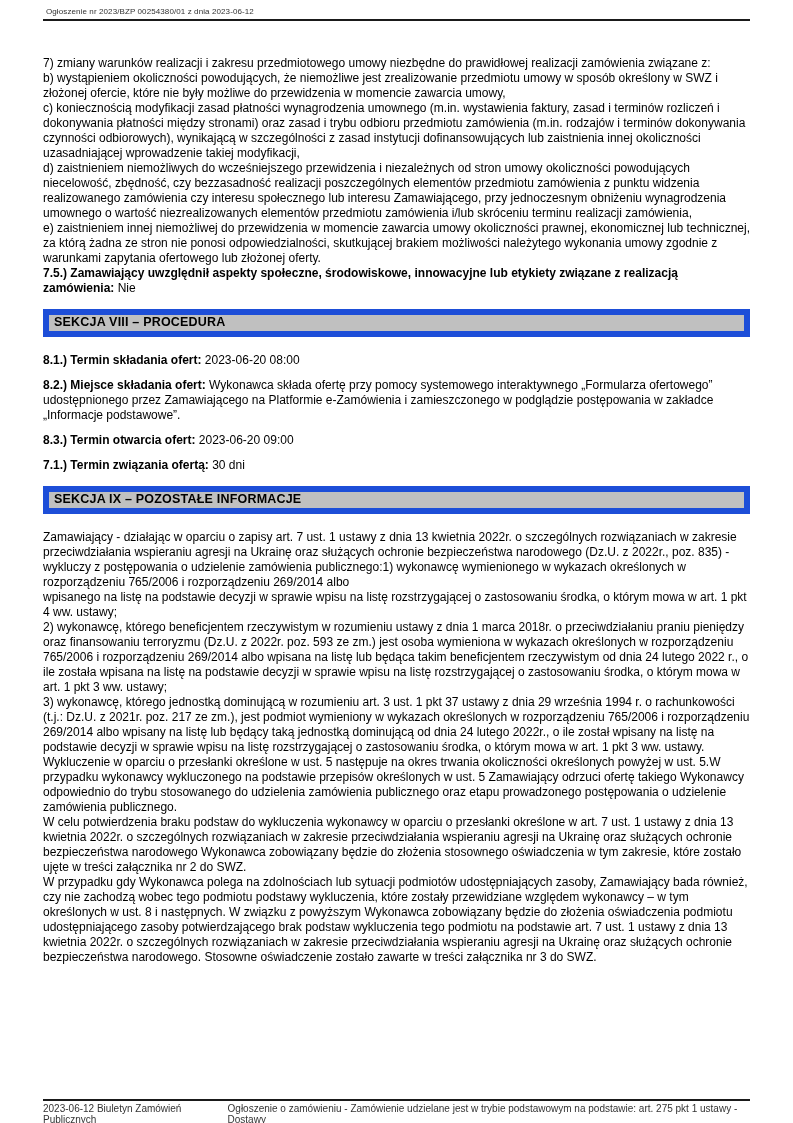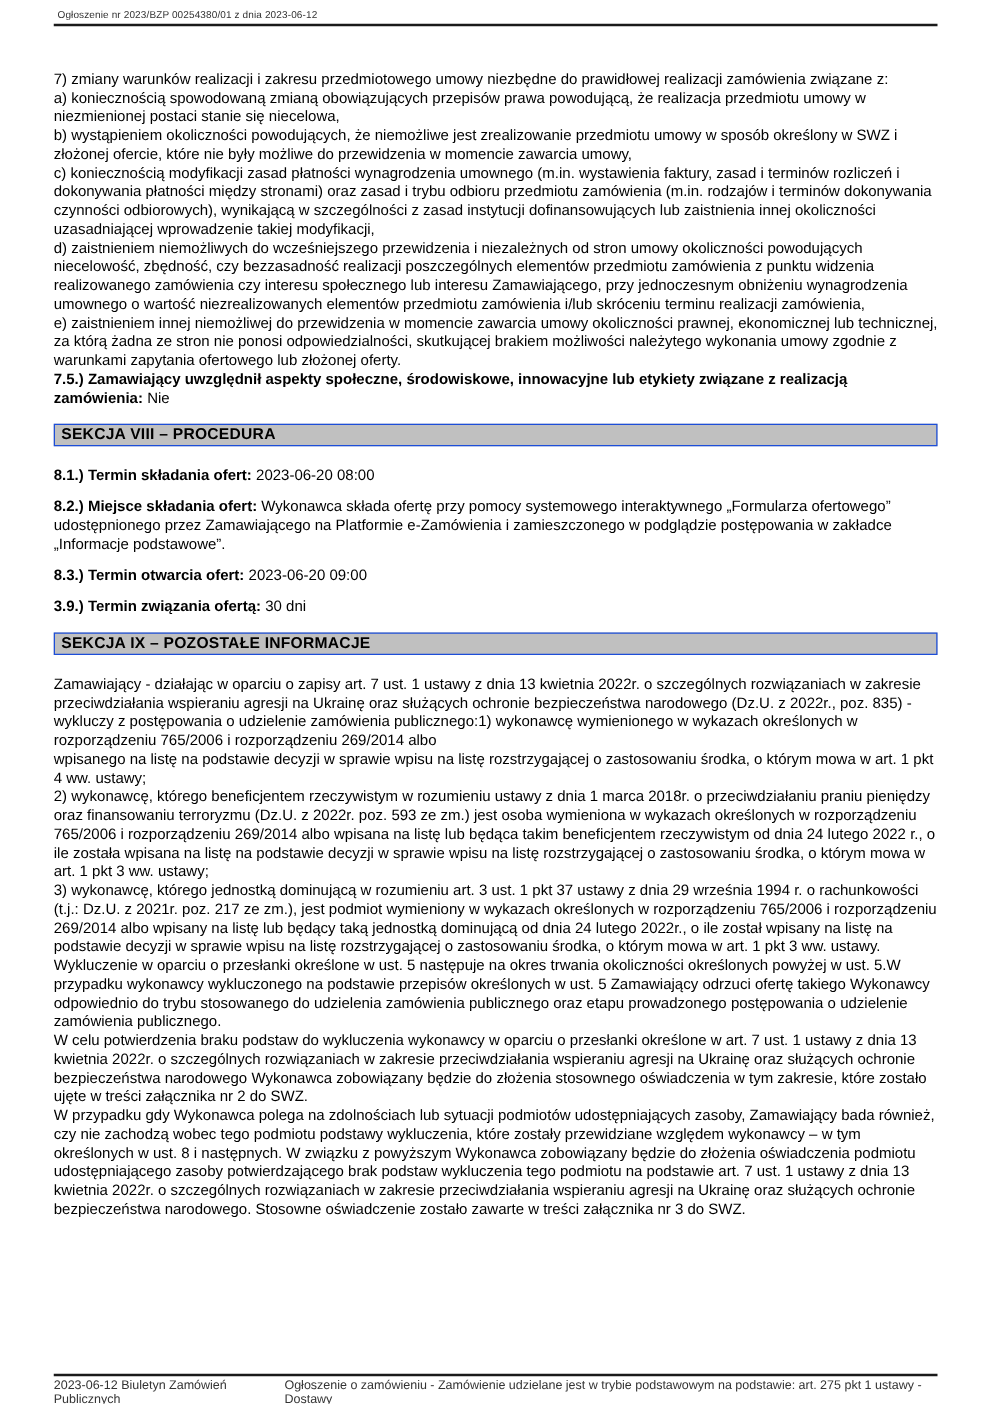--- a/index.html
+++ b/index.html
@@ -10,21 +10,21 @@
   .header-rule { border-top:2px solid #1a1a1a; height:0; }
 
   .content { margin-top:35px; width:707px; font-size:12px; line-height:15px; }
   .content p { margin:0; }
 
   .kv b { font-weight:bold; }
   .aspects { margin-top:13px; }
 
   .section-bar {
     box-sizing:border-box; width:707px;
-    background:#c0c0c0; border:1px solid #1d4ed8;
+    background:#c0c0c0; border:6px solid #1d4ed8;
     font-weight:bold; font-size:12.5px; line-height:13px;
     padding:1px 5px 2px 5px; margin:13px 0 16px 0;
     letter-spacing:0.2px;
   }
   .proc-item { margin-top:10px !important; }
 
   .doc-footer { position:absolute; left:43px; right:43px; top:1099px; }
   .footer-rule { border-top:2px solid #1a1a1a; height:0; }
   .footer-row { display:flex; justify-content:space-between; margin-top:2px; font-size:10px; color:#333; }
 </style>
@@ -35,21 +35,20 @@
 
   <div class="doc-header">
     <span>Ogłoszenie nr 2023/BZP 00254380/01 z dnia 2023-06-12</span>
   </div>
   <div class="header-rule"></div>
 
   <div class="content">
 
     <div class="block">
       <p>7) zmiany warunków realizacji i zakresu przedmiotowego umowy niezbędne do prawidłowej realizacji zamówienia związane z:</p>
-      <p>a) koniecznością spowodowaną zmianą obowiązujących przepisów prawa powodującą, że realizacja przedmiotu umowy w niezmienionej postaci stanie się niecelowa,</p>
       <p>b) wystąpieniem okoliczności powodujących, że niemożliwe jest zrealizowanie przedmiotu umowy w sposób określony w SWZ i złożonej ofercie, które nie były możliwe do przewidzenia w momencie zawarcia umowy,</p>
       <p>c) koniecznością modyfikacji zasad płatności wynagrodzenia umownego (m.in. wystawienia faktury, zasad i terminów rozliczeń i dokonywania płatności między stronami) oraz zasad i trybu odbioru przedmiotu zamówienia (m.in. rodzajów i terminów dokonywania czynności odbiorowych), wynikającą w szczególności z zasad instytucji dofinansowujących lub zaistnienia innej okoliczności uzasadniającej wprowadzenie takiej modyfikacji,</p>
       <p>d) zaistnieniem niemożliwych do wcześniejszego przewidzenia i niezależnych od stron umowy okoliczności powodujących niecelowość, zbędność, czy bezzasadność realizacji poszczególnych elementów przedmiotu zamówienia z punktu widzenia realizowanego zamówienia czy interesu społecznego lub interesu Zamawiającego, przy jednoczesnym obniżeniu wynagrodzenia umownego o wartość niezrealizowanych elementów przedmiotu zamówienia i/lub skróceniu terminu realizacji zamówienia,</p>
       <p>e) zaistnieniem innej niemożliwej do przewidzenia w momencie zawarcia umowy okoliczności prawnej, ekonomicznej lub technicznej, za którą żadna ze stron nie ponosi odpowiedzialności, skutkującej brakiem możliwości należytego wykonania umowy zgodnie z warunkami zapytania ofertowego lub złożonej oferty.</p>
     </div>
 
     <p class="kv aspects">
       <b>7.5.) Zamawiający uwzględnił aspekty społeczne, środowiskowe, innowacyjne lub etykiety związane z realizacją zamówienia:</b>
       <span>Nie</span>
     </p>
@@ -64,21 +63,21 @@
     </p>
     <p class="kv proc-item">
       <b>8.2.) Miejsce składania ofert:</b>
       <span>Wykonawca składa ofertę przy pomocy systemowego interaktywnego „Formularza ofertowego” udostępnionego przez Zamawiającego na Platformie e-Zamówienia i zamieszczonego w podglądzie postępowania w zakładce „Informacje podstawowe”.</span>
     </p>
     <p class="kv proc-item">
       <b>8.3.) Termin otwarcia ofert:</b>
       <span>2023-06-20 09:00</span>
     </p>
     <p class="kv proc-item">
-      <b>3.9.) Termin związania ofertą:</b>
+      <b>7.1.) Termin związania ofertą:</b>
       <span>30 dni</span>
     </p>
 
     <div class="section-bar">
       <span>SEKCJA IX – POZOSTAŁE INFORMACJE</span>
     </div>
 
     <div class="block">
       <p>Zamawiający - działając w oparciu o zapisy art. 7 ust. 1 ustawy z dnia 13 kwietnia 2022r. o szczególnych rozwiązaniach w zakresie przeciwdziałania wspieraniu agresji na Ukrainę oraz służących ochronie bezpieczeństwa narodowego (Dz.U. z 2022r., poz. 835) - wykluczy z postępowania o udzielenie zamówienia publicznego:1) wykonawcę wymienionego w wykazach określonych w rozporządzeniu 765/2006 i rozporządzeniu 269/2014 albo</p>
       <p>wpisanego na listę na podstawie decyzji w sprawie wpisu na listę rozstrzygającej o zastosowaniu środka, o którym mowa w art. 1 pkt 4 ww. ustawy;</p>

